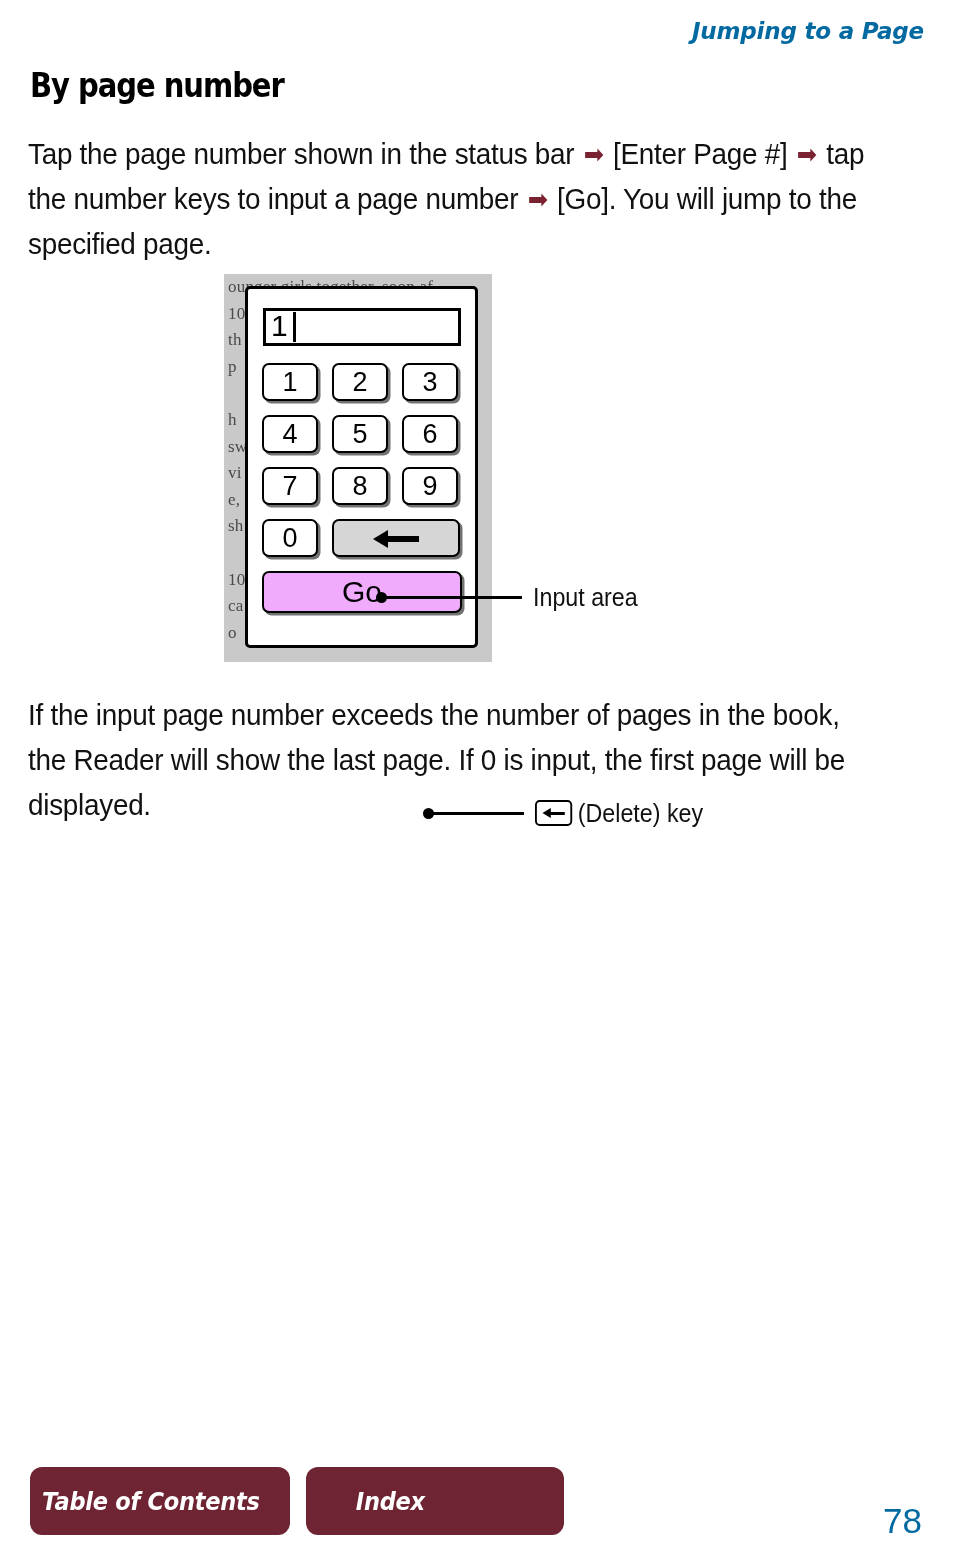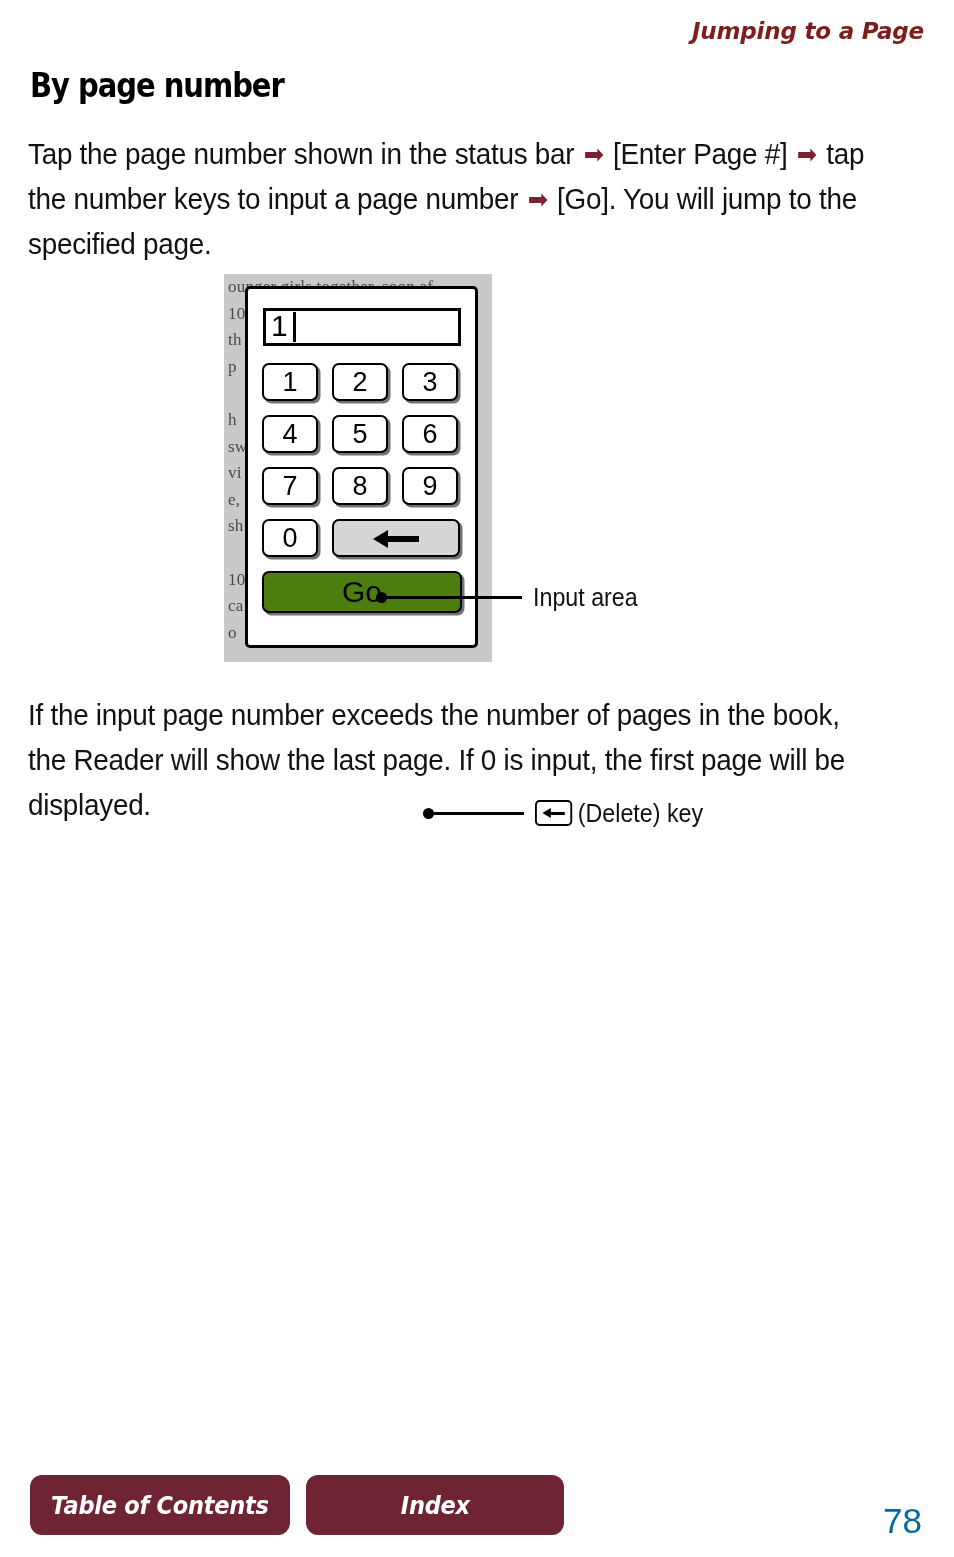--- a/index.html
+++ b/index.html
@@ -18,21 +18,21 @@
 
   
   .running-header {
     position: absolute;
     top: 18px;
     right: 30px;
     font-family: "DejaVu Sans", sans-serif;
     font-size: 23px;
     font-weight: bold;
     font-style: italic;
-    color: #7f1d1d;
+    color: #0369a1;
     letter-spacing: -0.2px;
     white-space: nowrap;
   }
 
   
   .section-heading {
     position: absolute;
     top: 66px;
     left: 30px;
     font-family: "DejaVu Sans", sans-serif;
@@ -169,21 +169,21 @@
     width: 56px;
     height: 38px;
   }
   .key.wide {
     width: 128px;
     background: #d6d6d6;
   }
   .key.go {
     width: 200px;
     height: 42px;
-    background: #4d7c0f;
+    background: #f0abfc;
     font-size: 30px;
   }
   .kc0 { left: 0px; }
   .kc1 { left: 70px; }
   .kc2 { left: 140px; }
   .kr0 { top: 0px; }
   .kr1 { top: 52px; }
   .kr2 { top: 104px; }
   .kr3 { top: 156px; }
   .go-key { position: absolute; left: 14px; top: 282px; }
@@ -279,36 +279,36 @@
     width: 0; height: 0;
     border-top: 5.5px solid transparent;
     border-bottom: 5.5px solid transparent;
     border-right: 9px solid #000;
   }
 
   
   .nav-button {
     position: absolute;
     bottom: 22px;
-    height: 60px;
+    height: 68px;
     background: #6e2433;
     border-radius: 12px;
     color: #ffffff;
     font-family: "DejaVu Sans", sans-serif;
     font-size: 25px;
     font-weight: bold;
     font-style: italic;
     display: flex;
     align-items: center;
-    justify-content: center;
+    justify-content: flex-start;
     letter-spacing: -0.3px;
     box-sizing: border-box;
   }
   #nav-toc   { left: 30px;  width: 260px; }
-  #nav-index { left: 306px; width: 258px; }
+  #nav-index { left: 306px; width: 258px; padding-left: 46px; }
   .nav-button span { transform: scaleX(0.9); display:block; }
 
   .page-number {
     position: absolute;
     right: 32px;
     bottom: 16px;
     font-size: 35px;
     color: #0369a1;
     font-family: "Liberation Sans", sans-serif;
   }

